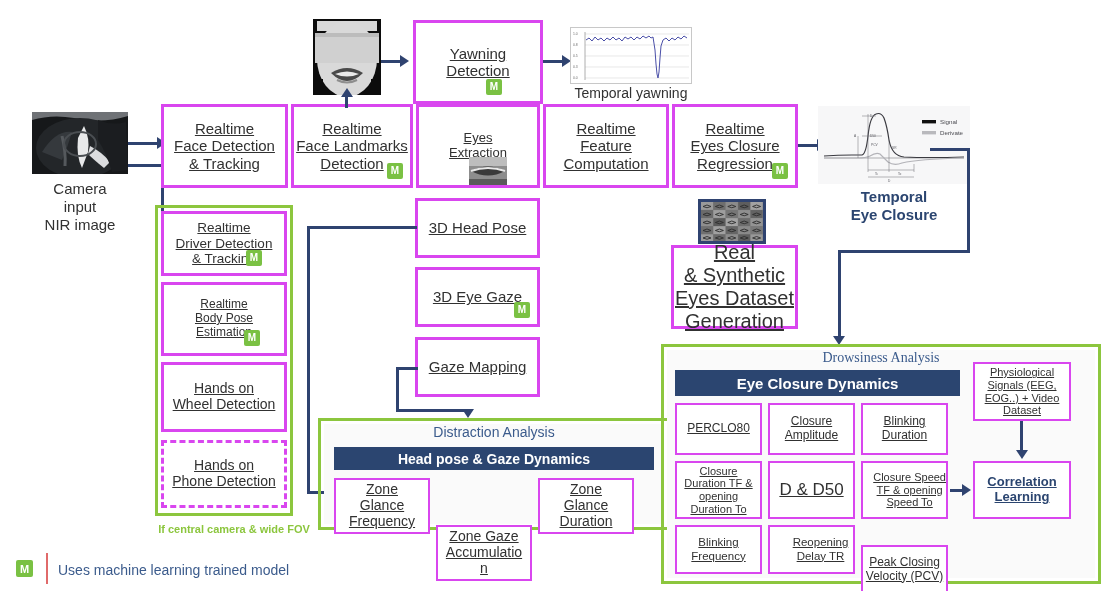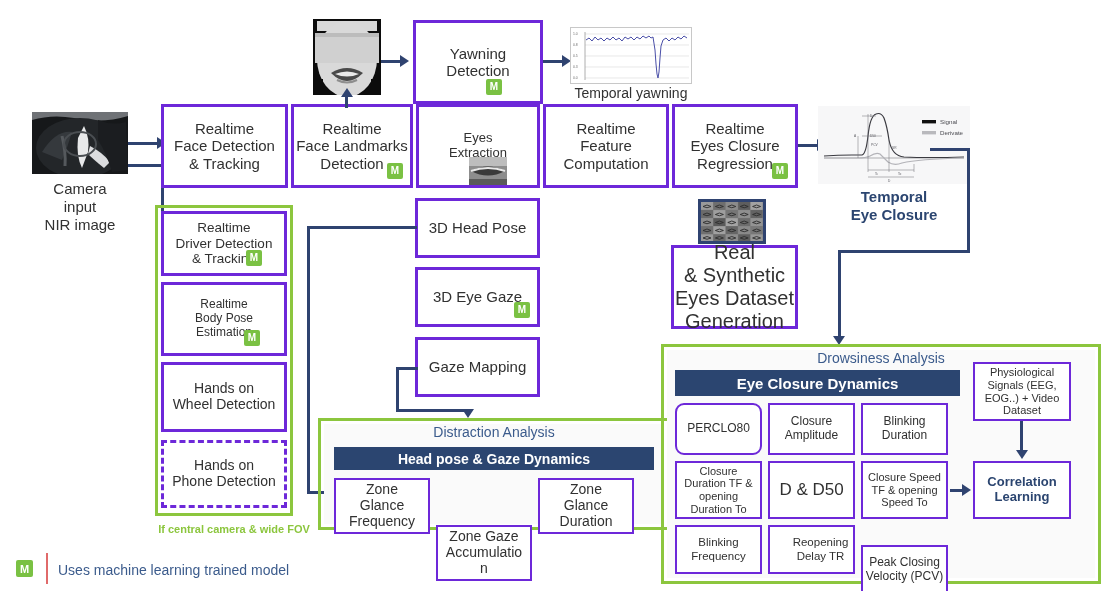--- a/index.html
+++ b/index.html
@@ -11,29 +11,30 @@
     position:relative;
     width:1106px;
     height:591px;
     background:#ffffff;
     overflow:hidden;
   }
   .abs{position:absolute;box-sizing:border-box;}
 
   
   .nbox{
-    border:3px solid #6d28d9;
+    border:3px solid #d946ef;
     background:#ffffff;
     display:flex;
     flex-direction:column;
     align-items:center;
     justify-content:center;
     text-align:center;
     color:#313131;
     line-height:1.14;
+    text-decoration:underline;
   }
   .nbox.thin{border-width:2px;}
   .nbox.dashed{border-style:dashed;border-width:3px;}
   .nbox .ttl{white-space:pre-line;}
 
   
   .mbadge{
     position:absolute;
     width:16px;height:16px;
     background:#7ac143;
@@ -418,48 +419,48 @@
 n</span>
   </div>
   <div class="abs nbox thin" style="left:538px;top:478px;width:96px;height:56px;font-size:14px;">
     <span class="ttl">Zone
 Glance
 Duration</span>
   </div>
 
   <div class="abs greenbox" style="left:661px;top:344px;width:440px;height:240px;"></div>
   <div class="abs panel-inner" style="left:667px;top:350px;width:428px;height:228px;"></div>
-  <div class="abs panel-title" style="left:667px;top:350px;width:428px;">Drowsiness Analysis</div>
+  <div class="abs panel-title" style="left:667px;top:350px;width:428px;font-family:Liberation Serif, serif;">Drowsiness Analysis</div>
 
   <div class="abs bluebar" style="left:675px;top:370px;width:285px;height:26px;font-size:15px;">
     <span>Eye Closure Dynamics</span>
   </div>
 
-  <div class="abs nbox thin" style="left:675px;top:403px;width:87px;height:52px;font-size:12px;border-radius:9px;">
+  <div class="abs nbox thin" style="left:675px;top:403px;width:87px;height:52px;font-size:12px;">
     <span class="ttl">PERCLO80</span>
   </div>
   <div class="abs nbox thin" style="left:768px;top:403px;width:87px;height:52px;font-size:12px;">
     <span class="ttl">Closure
 Amplitude</span>
   </div>
   <div class="abs nbox thin" style="left:861px;top:403px;width:87px;height:52px;font-size:12px;">
     <span class="ttl">Blinking
 Duration</span>
   </div>
 
   <div class="abs nbox thin" style="left:675px;top:461px;width:87px;height:58px;font-size:11px;">
     <span class="ttl">Closure
 Duration TF &amp;
 opening
 Duration To</span>
   </div>
   <div class="abs nbox thin" style="left:768px;top:461px;width:87px;height:58px;font-size:17px;">
     <span class="ttl">D &amp; D50</span>
   </div>
-  <div class="abs nbox thin" style="left:861px;top:461px;width:87px;height:58px;font-size:11px;">
+  <div class="abs nbox thin" style="left:861px;top:461px;width:87px;height:58px;font-size:11px;align-items:flex-end;">
     <span class="ttl">Closure Speed
 TF &amp; opening
 Speed To</span>
   </div>
 
   <div class="abs nbox thin" style="left:675px;top:525px;width:87px;height:49px;font-size:11.5px;">
     <span class="ttl">Blinking
 Frequency</span>
   </div>
   <div class="abs nbox thin" style="left:768px;top:525px;width:87px;height:49px;font-size:11.5px;padding-left:18px;">

